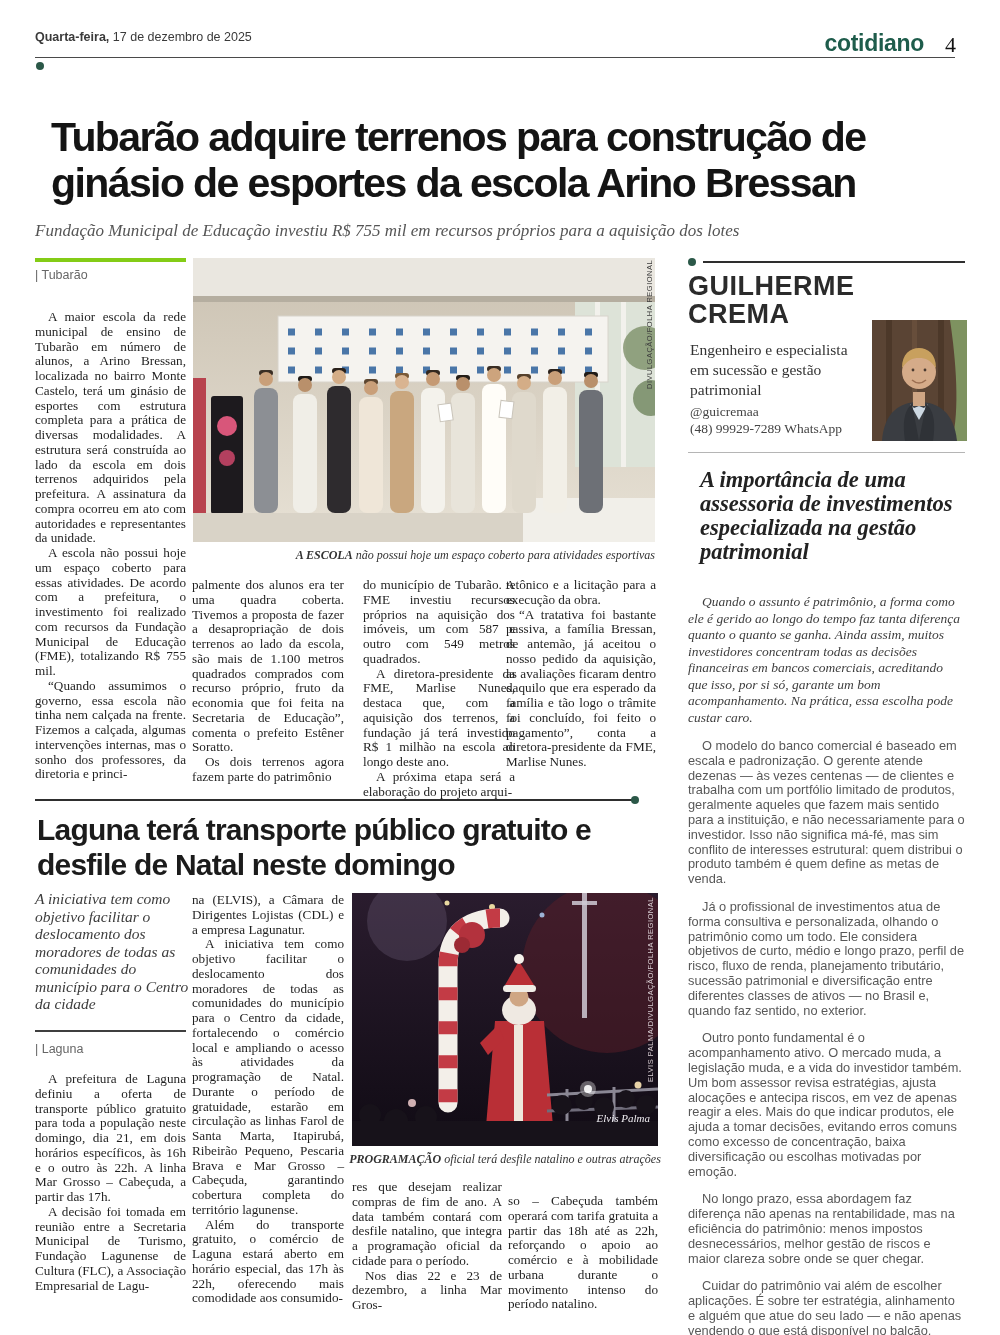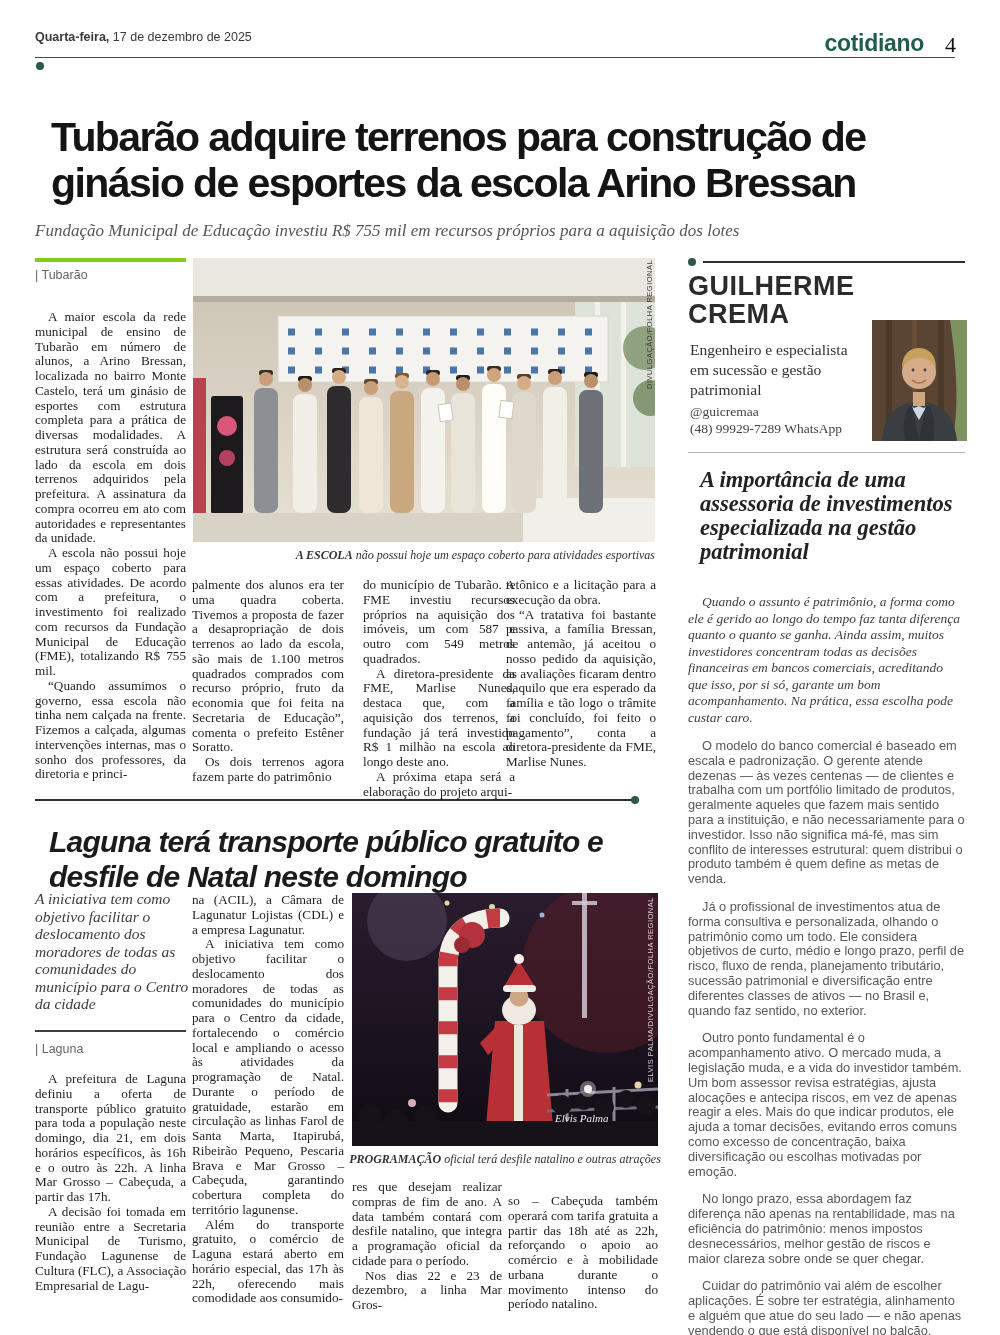--- a/index.html
+++ b/index.html
@@ -63,34 +63,34 @@
 
   .sb-title{position:absolute;left:700px;top:468px;width:265px;margin:0;font-style:italic;
             font-weight:700;font-size:22.5px;line-height:1.06;color:#222;}
   .sb-body{position:absolute;left:688px;top:594px;width:277px;}
   .sb-body p{margin:0 0 13px 0;text-indent:14px;}
   .sb-intro{font-style:italic;font-size:13.5px;line-height:16.5px;color:#3e3e3e;
             font-family:"Liberation Serif",serif;}
   .sb-sans{font-family:"Liberation Sans",sans-serif;font-size:12.8px;line-height:14.8px;color:#585858;}
 
   
-  .a2-headline{position:absolute;left:33px;top:808px;width:650px;margin:16px;
-               font-family:"Liberation Sans",sans-serif;font-style:italic;font-weight:800;
+  .a2-headline{position:absolute;left:33px;top:808px;width:650px;margin:4px;
+               font-family:"Liberation Sans",sans-serif;font-weight:800;
                font-size:30px;line-height:1.17;letter-spacing:-.8px;color:#1b1b1b;}
   .a2-lede{position:absolute;left:35px;top:890px;width:155px;font-style:italic;
            font-size:15.5px;line-height:17.5px;color:#3c3c3c;}
   .a2-lederule{position:absolute;left:35px;top:1030px;width:151px;height:2px;background:#3f3f3f;}
   .a2-kicker{position:absolute;left:35px;top:1036px;}
   .a2col1{position:absolute;left:35px;top:1072px;width:151px;}
   .a2col2{position:absolute;left:192px;top:893px;width:152px;}
   .photo2{position:absolute;left:352px;top:893px;width:306px;height:253px;overflow:hidden;}
   .caption2{position:absolute;left:340px;top:1152px;width:330px;text-align:center;}
   .a2col3{position:absolute;left:352px;top:1180px;width:150px;}
   .a2col4{position:absolute;left:508px;top:1180px;width:150px;margin-top:14px;}
-  .watermark{position:absolute;left:555px;top:1112px;width:95px;
+  .watermark{position:absolute;left:555px;top:1112px;width:95px;text-align:right;
              font-style:italic;font-size:11px;color:#f0eef2;}
 </style>
 </head>
 <body>
 
 <div class="page">
 
   <div class="m-date"><span class="b">Quarta-feira,</span><span> 17 de dezembro de 2025</span></div>
   <div class="m-rule"></div>
   <div class="gdot" style="left:36px;top:62px;"></div>
@@ -235,21 +235,21 @@
   <h2 class="a2-headline">Laguna terá transporte público gratuito e desfile de Natal neste domingo</h2>
   <div class="a2-lede">A iniciativa tem como objetivo facilitar o deslocamento dos moradores de todas as comunidades do município para o Centro da cidade</div>
   <div class="a2-lederule"></div>
   <div class="a2-kicker kicker">| Laguna</div>
 
   <div class="a2col1 bodytext">
     <p>A prefeitura de Laguna definiu a oferta de transporte público gratuito para toda a população neste domingo, dia 21, em dois horários específicos, às 16h e o outro às 22h. A linha Mar Grosso – Cabeçuda, a partir das 17h.</p>
     <p>A decisão foi tomada em reunião entre a Secretaria Municipal de Turismo, Fundação Lagunense de Cultura (FLC), a Associação Empresarial de Lagu-</p>
   </div>
   <div class="a2col2 bodytext">
-    <p class="noindent">na (ACIL), a Câmara de Lagunatur Lojistas (CDL) e a empresa Lagunatur.</p>
+    <p class="noindent">na (ELVIS), a Câmara de Dirigentes Lojistas (CDL) e a empresa Lagunatur.</p>
     <p>A iniciativa tem como objetivo facilitar o deslocamento dos moradores de todas as comunidades do município para o Centro da cidade, fortalecendo o comércio local e ampliando o acesso às atividades da programação de Natal. Durante o período de gratuidade, estarão em circulação as linhas Farol de Santa Marta, Itapirubá, Ribeirão Pequeno, Pescaria Brava e Mar Grosso – Cabeçuda, garantindo cobertura completa do território lagunense.</p>
     <p>Além do transporte gratuito, o comércio de Laguna estará aberto em horário especial, das 17h às 22h, oferecendo mais comodidade aos consumido-</p>
   </div>
 
   <div class="photo2">
     <svg width="306" height="253" viewBox="0 0 306 253" xmlns="http://www.w3.org/2000/svg">
       <defs>
         <linearGradient id="bg2" x1="0" y1="0" x2="0" y2="1">
           <stop offset="0" stop-color="#2a1c2e"></stop>
             <stop offset="1" stop-color="#100b14"></stop>

